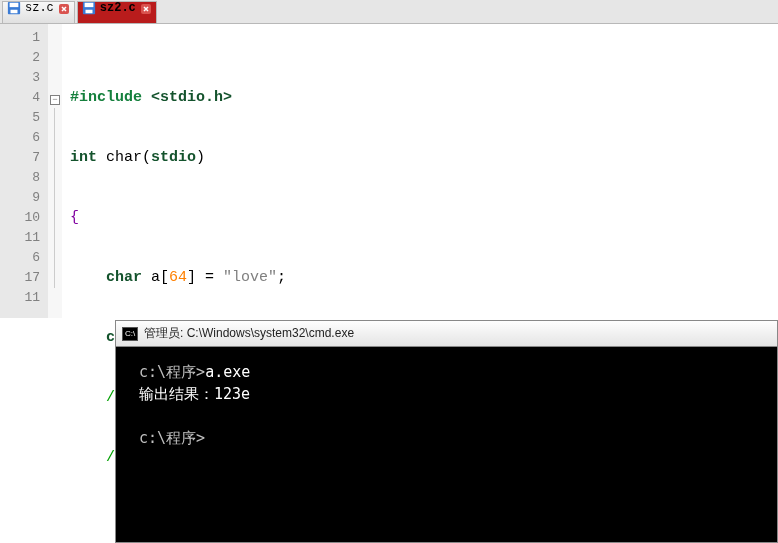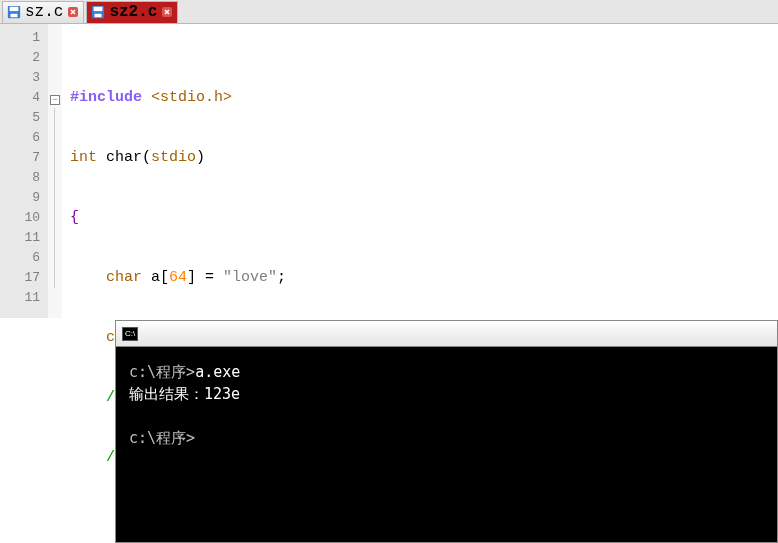--- a/index.html
+++ b/index.html
@@ -1,44 +1,44 @@
 <!DOCTYPE html>
 <html><head>
 <meta charset="utf-8">
 <style>
   * { margin: 0; padding: 0; box-sizing: border-box; }
   body { font-family: Consolas, "Courier New", monospace; font-size: 14px; background: #fff; width: 778px; height: 543px; overflow: hidden; position: relative; }
 
   .tabs { display: flex; align-items: center; background: #e6e6e6; border-bottom: 1px solid #b8b8b8; height: 24px; padding-left: 2px; }
-  .tab { display: flex; align-items: center; height: 22px; padding: 8px 4px; border: 1px solid #b8b8b8; border-bottom: none; margin-right: 2px; background: linear-gradient(#f8f8f8, #e0e0e0); font-size: 16px; cursor: pointer; }
+  .tab { display: flex; align-items: flex-end; height: 22px; padding: 8px 4px; border: 1px solid #b8b8b8; border-bottom: none; margin-right: 2px; background: linear-gradient(#f8f8f8, #e0e0e0); font-size: 12px; cursor: pointer; }
   .tab.active { background: #b91c1c; font-weight: bold; }
   .tab .save-icon { width: 14px; height: 14px; margin-right: 4px; }
   .tab .close-icon { width: 12px; height: 12px; margin-left: 4px; }
 
   .editor { display: flex; background: #fff; height: 294px; position: relative; }
   .gutter { width: 48px; background: #e8e8e8; color: #808080; font-size: 13px; text-align: right; padding: 4px 8px 0 0; user-select: none; line-height: 20px; }
   .fold-col { width: 14px; background: #f7f7f7; padding-top: 4px; line-height: 20px; text-align: center; position: relative; }
   .fold-box { display: inline-block; width: 10px; height: 10px; border: 1px solid #808080; background: #fff; color: #808080; font-size: 9px; line-height: 8px; text-align: center; cursor: pointer; }
   .fold-line { position: absolute; left: 6px; width: 1px; background: #ccc; }
   .code { flex: 1; padding: 4px 0 0 8px; line-height: 20px; white-space: pre; font-size: 15px; position: relative; }
   .code .row { height: 20px; }
   .cur { position: absolute; left: 0; right: 0; height: 20px; background: #e8e8ff; z-index: -1; }
 
-  .kw { color: #8b5cf6; font-weight: bold; }
-  .type { color: #a16207; font-weight: normal; }
+  .kw { color: #15803d; font-weight: bold; }
+  .type { color: #14532d; font-weight: bold; }
   .str { color: #808080; }
   .num { color: #ff8000; }
   .cmt { color: #00a000; }
   .br { color: #8000a0; }
   .sq { text-decoration: underline wavy #cc0000; text-decoration-thickness: 1px; }
 
   .term-win { position: absolute; top: 320px; left: 115px; right: 0; bottom: 0; border: 1px solid #888; background: #000; display: flex; flex-direction: column; }
   .term-title { height: 26px; background: linear-gradient(#fefefe, #e4e4e4); border-bottom: 1px solid #888; display: flex; align-items: center; padding: 0 6px; font-family: "Segoe UI", sans-serif; font-size: 12px; color: #222; }
   .term-title .cmd-icon { width: 16px; height: 14px; background: #000; border: 1px solid #555; color: #fff; font-size: 8px; line-height: 12px; text-align: center; margin-right: 6px; }
-  .term-body { flex: 1; background: #000; color: #c0c0c0; font-family: "NSimSun", SimSun, monospace; font-size: 15px; padding: 14px 13px; line-height: 22px; white-space: pre; }
+  .term-body { flex: 1; background: #000; color: #c0c0c0; font-family: "NSimSun", SimSun, monospace; font-size: 15px; padding: 14px 23px; line-height: 22px; white-space: pre; }
   .term-body b { color: #fff; font-weight: normal; }
 </style>
 </head>
 <body>
 
 <div class="tabs">
   <div class="tab">
     <svg class="save-icon" viewBox="0 0 16 16">
         <rect x="1" y="1" width="14" height="14" fill="#3a7bd5" rx="1"></rect>
         <rect x="3" y="2" width="10" height="5" fill="#fff"></rect>
@@ -100,18 +100,19 @@
     
     
     
     
   </div>
 </div>
 
 <div class="term-win">
   <div class="term-title">
     <span class="cmd-icon">C:\</span>
+    <span>管理员: C:\Windows\system32\cmd.exe</span>
   </div>
   <div class="term-body"><span>c:\程序&gt;</span><b>a.exe</b>
 <b>输出结果：123e</b>
 
 <span>c:\程序&gt;</span></div>
 </div>
 
 </body></html>

